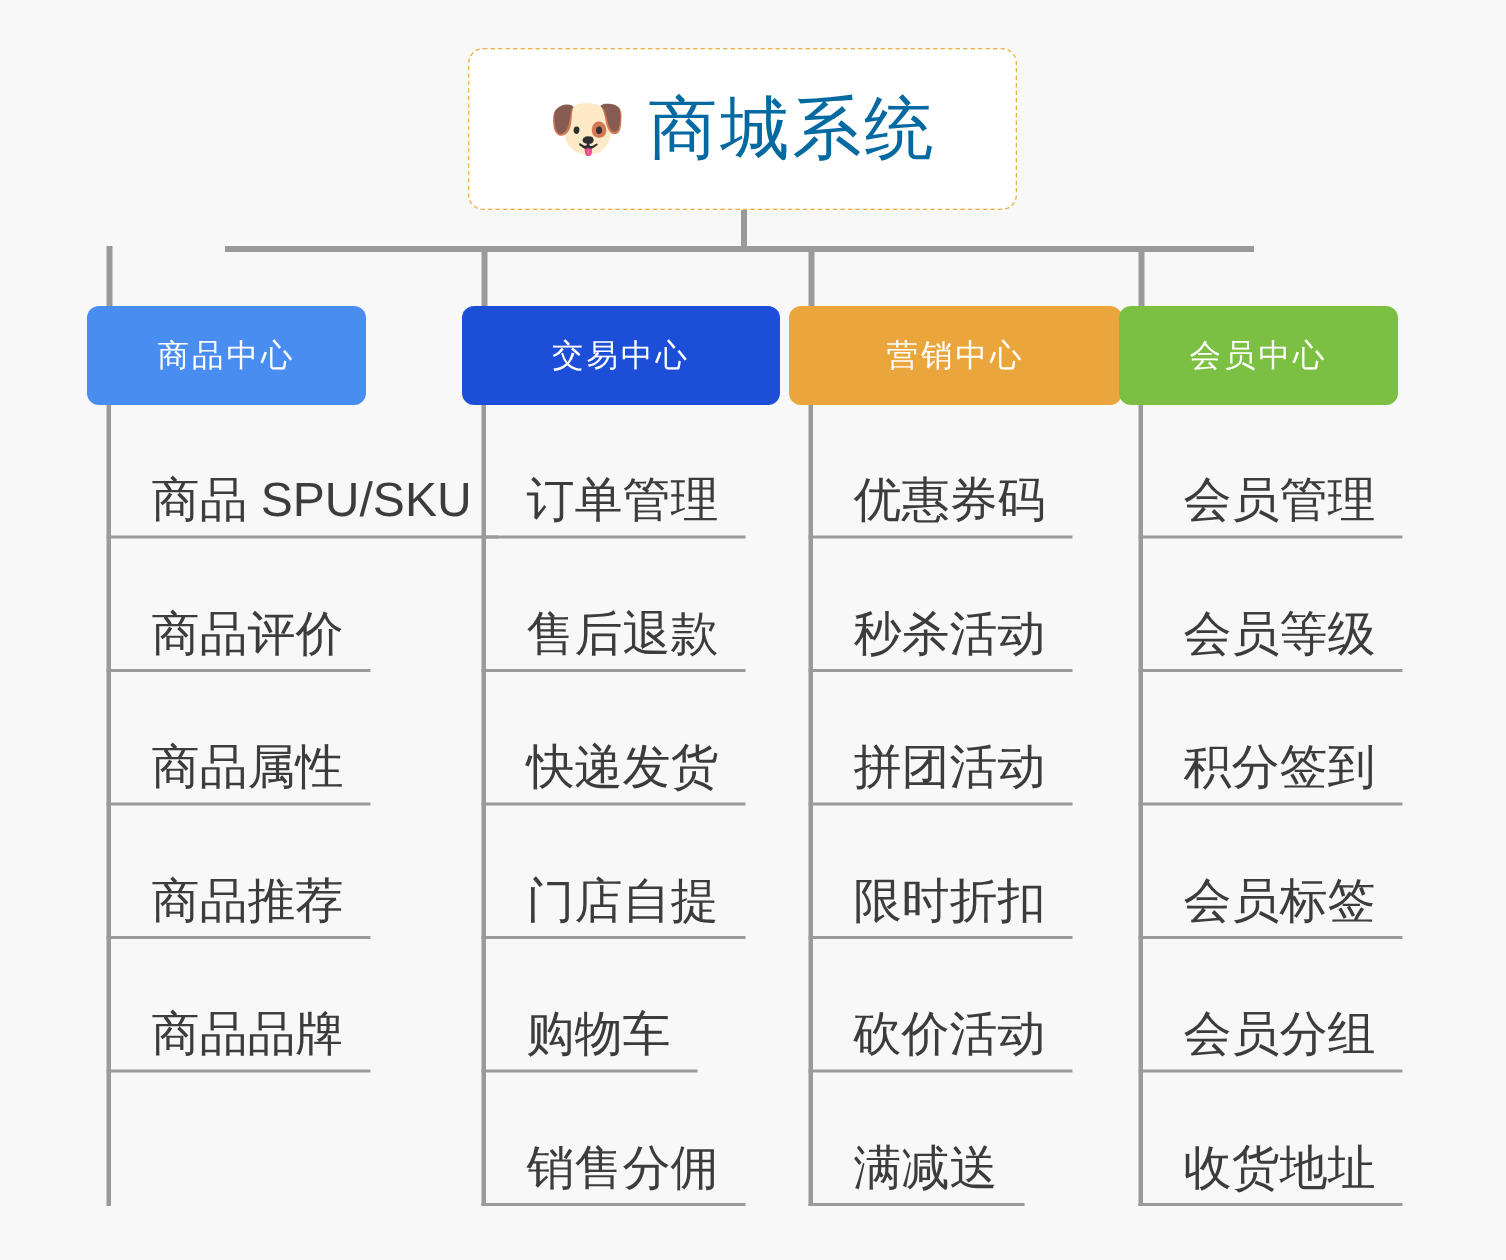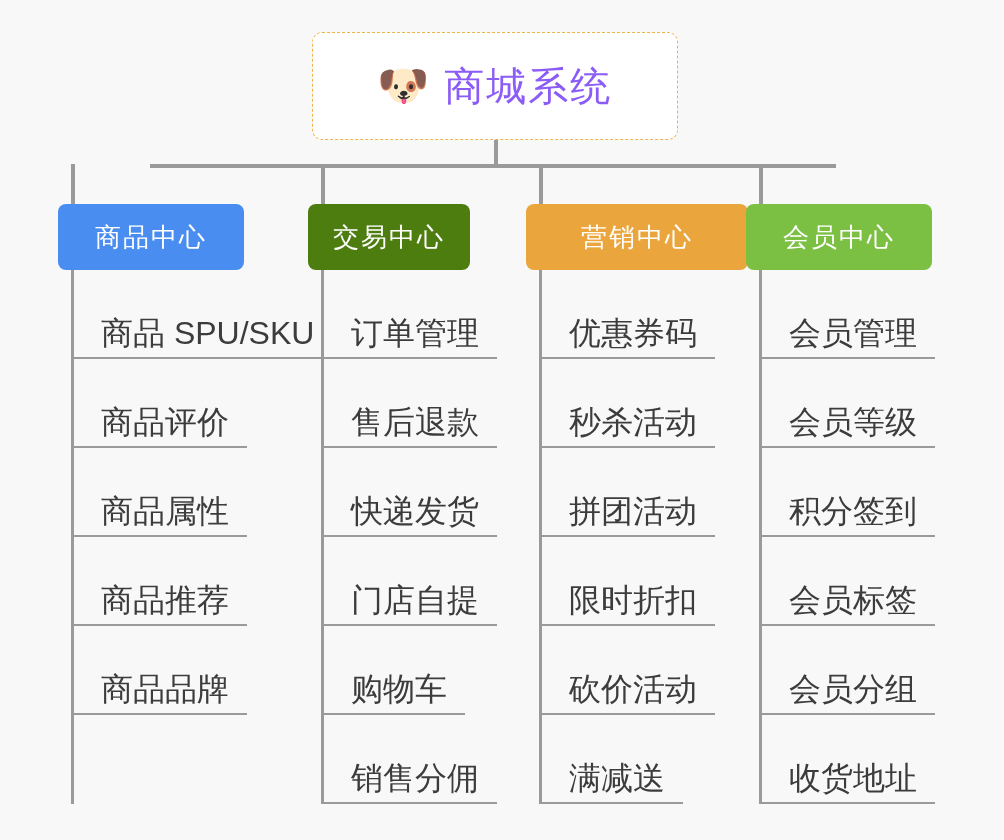--- a/index.html
+++ b/index.html
@@ -34,22 +34,22 @@
     align-items: center;
     justify-content: center;
     gap: 14px;
   }
   .root-emoji {
     font-size: 42px;
     line-height: 1;
     display: block;
   }
   .root-title {
-    font-size: 40px;
-    color: #8b5cf6;
+    font-size: 46px;
+    color: #0369a1;
     letter-spacing: 2px;
     white-space: nowrap;
     text-align: center;
   }
 
   
   .conn {
     position: absolute;
     background: #9a9a9a;
   }
@@ -76,21 +76,21 @@
     position: absolute;
     top: 204px;
   }
   .col-header {
     height: 66px;
     border-radius: 8px;
     display: flex;
     align-items: center;
     justify-content: center;
     color: #ffffff;
-    font-size: 26px;
+    font-size: 21px;
     letter-spacing: 2px;
     box-sizing: border-box;
   }
   .col-body {
     position: relative;
     margin-left: 13px;
     padding-top: 0;
   }
   
   .spine {
@@ -149,21 +149,21 @@
           </div>
           <div class="leaf">
             <span class="leaf-label">商品推荐</span>
           </div>
           <div class="leaf">
             <span class="leaf-label">商品品牌</span>
           </div>
         </div>
       </div>
       <div class="column" style="left: 308px; width: 186px;">
-        <div class="col-header" style="background: #4d7c0f; width: 162px;">交易中心</div>
+        <div class="col-header" style="background: #1d4ed8; width: 212px;">交易中心</div>
         <div class="col-body">
           <div class="spine" style="height: 534px;"></div>
           <div class="leaf">
             <span class="leaf-label">订单管理</span>
           </div>
           <div class="leaf">
             <span class="leaf-label">售后退款</span>
           </div>
           <div class="leaf">
             <span class="leaf-label">快递发货</span>

